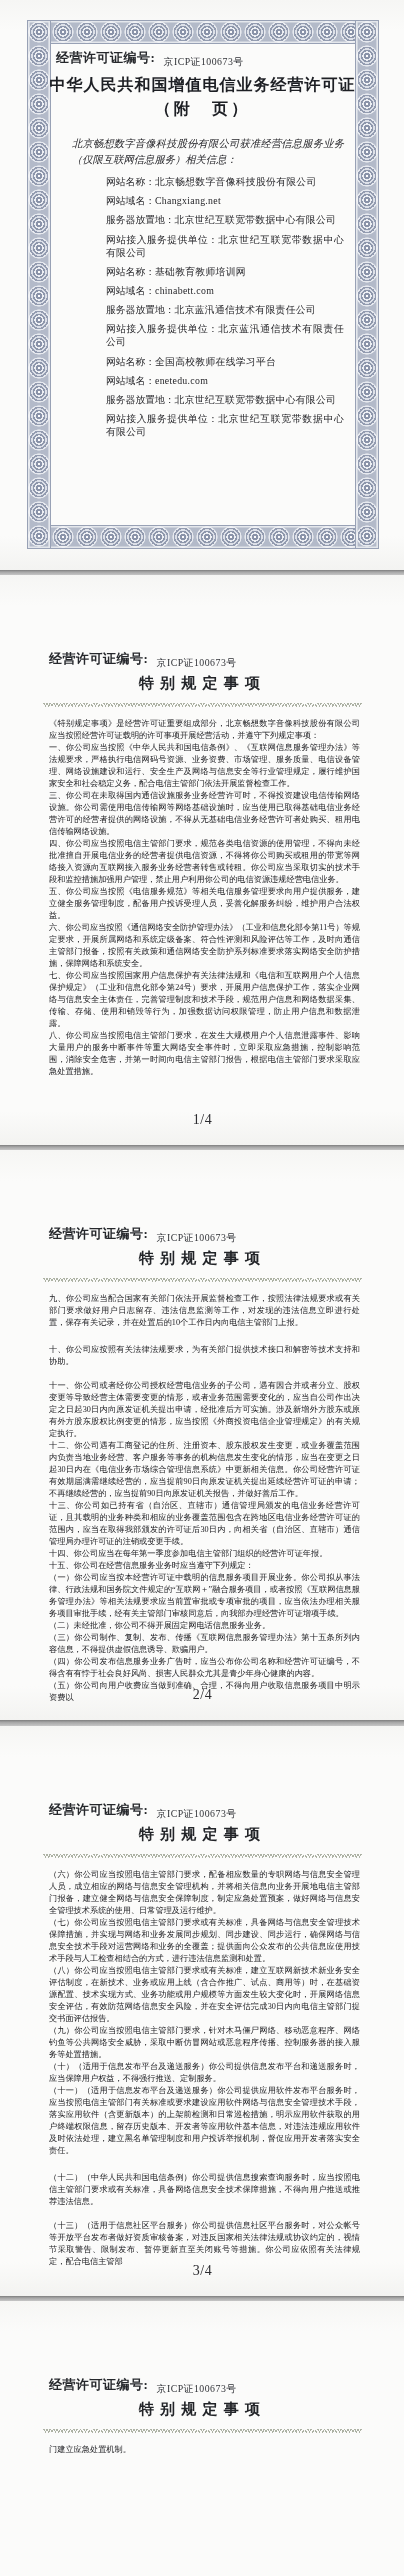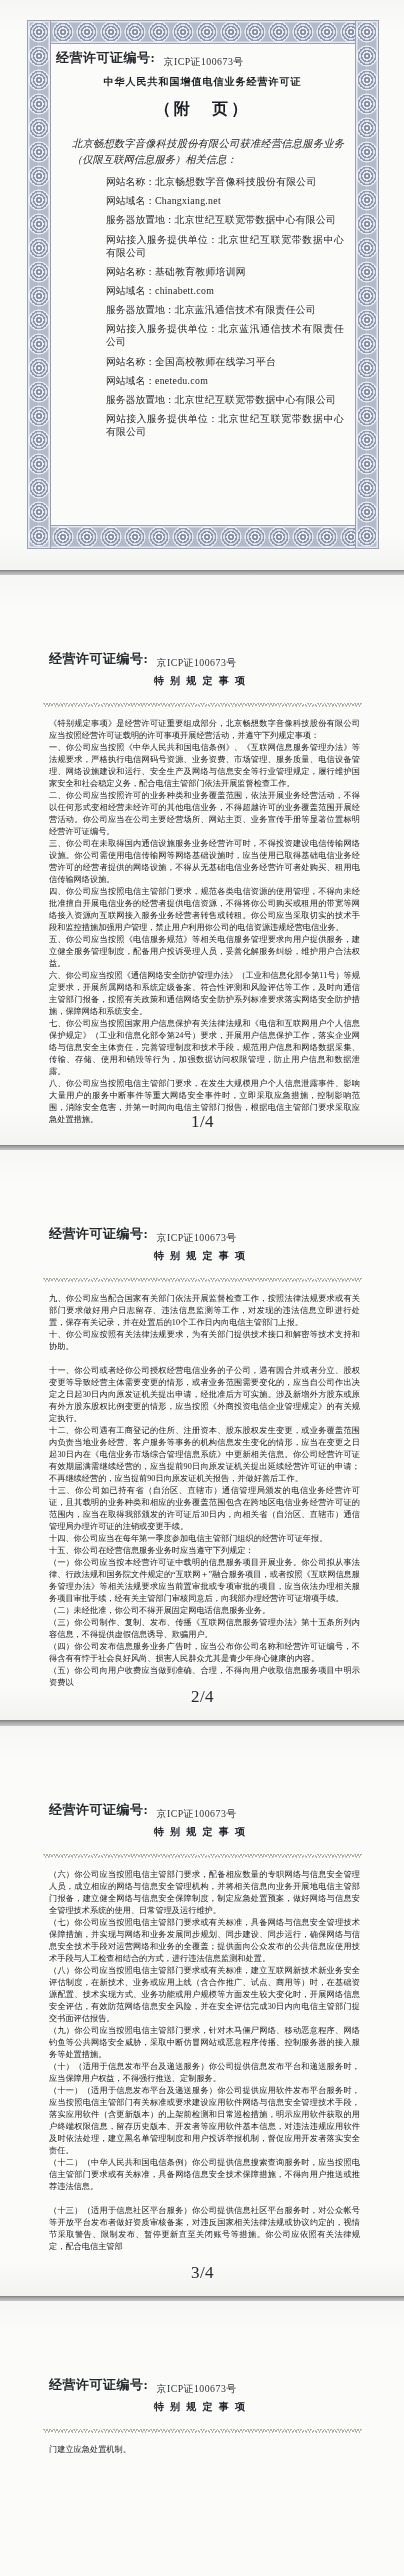--- a/index.html
+++ b/index.html
@@ -35,43 +35,43 @@
   }
   .band.top{left:0;right:0;top:0;height:24px;}
   .band.bottom{left:0;right:0;bottom:0;height:24px;}
   .band.left{top:0;bottom:0;left:0;width:24px;}
   .band.right{top:0;bottom:0;right:0;width:24px;}
 
   .cert-license{position:absolute;top:49px;left:56px;white-space:nowrap;}
   .lic-label{font-size:13px;font-weight:bold;color:#26282c;letter-spacing:0.5px;}
   .lic-number{font-size:9.8px;color:#303237;margin-left:6.2px;display:inline-block;transform:translateY(2.6px);letter-spacing:0.5px;text-align:right;}
   .cert-title{position:absolute;top:75px;left:0;width:100%;text-align:center;
-    font-size:10px;font-weight:bold;color:#1d1f24;letter-spacing:1px;}
+    font-size:16px;font-weight:bold;color:#1d1f24;letter-spacing:1px;}
   .cert-subtitle{position:absolute;top:99px;left:0;width:100%;text-align:center;
     font-size:16px;font-weight:bold;color:#1d1f24;letter-spacing:3.1px;}
   .cert-intro{position:absolute;top:136px;left:72px;width:272px;
     font-size:10.3px;line-height:16px;color:#26262a;text-align:justify;font-style:italic;}
   .cert-entries{position:absolute;top:175px;left:72px;width:272px;}
   .entry{font-size:9.8px;line-height:13px;margin-bottom:6.2px;color:#26262a;text-align:justify;padding-left:34px;}
   .entry .val{letter-spacing:0.3px;}
 
   
   .sp-license{position:absolute;top:75px;left:49px;white-space:nowrap;}
   .sp-title{position:absolute;top:99px;left:0;width:100%;text-align:center;
-    font-size:10px;font-weight:bold;color:#222428;letter-spacing:6.2px;}
+    font-size:15px;font-weight:bold;color:#222428;letter-spacing:6.2px;}
   .wavy{position:absolute;top:128px;left:43px;right:43px;height:4.1px;opacity:.8;
     background-image:
       repeating-linear-gradient(112deg,#9aa08f 0 0.8px,transparent 0.8px 3.1px),
       repeating-linear-gradient(248deg,#9aa08f 0 0.8px,transparent 0.8px 3.1px);}
   .sp-body{position:absolute;top:143px;left:49px;right:45px;
     font-size:8.2px;line-height:12px;color:#202024;}
   .sp-body p{margin:0;text-align:justify;text-justify:inter-ideograph;}
-  .sp-body p.gap-after{margin-bottom:12px;}
+  .sp-body p.gap-after{margin-bottom:12px;margin-top:15px;}
   .page-no{position:absolute;top:537px;left:0;width:100%;text-align:center;
-    font-size:17px;color:#2b2b2f;letter-spacing:0.5px;}
+    font-size:14px;color:#2b2b2f;letter-spacing:0.5px;}
 </style>
 </head>
 <body>
 
 <div class="page">
   <div class="cert-frame">
     <div class="band top"></div>
     <div class="band bottom"></div>
     <div class="band left"></div>
     <div class="band right"></div>
@@ -104,21 +104,20 @@
 <div class="page">
   <div class="sp-license">
     <span class="lic-label">经营许可证编号:</span>
     <span class="lic-number">京ICP证100673号</span>
   </div>
   <div class="sp-title">特别规定事项</div>
   <div class="wavy"></div>
   <div class="sp-body">
     <p>《特别规定事项》是经营许可证重要组成部分，北京畅想数字音像科技股份有限公司应当按照经营许可证载明的许可事项开展经营活动，并遵守下列规定事项：</p>
     <p>一、你公司应当按照《中华人民共和国电信条例》、《互联网信息服务管理办法》等法规要求，严格执行电信网码号资源、业务资费、市场管理、服务质量、电信设备管理、网络设施建设和运行、安全生产及网络与信息安全等行业管理规定，履行维护国家安全和社会稳定义务，配合电信主管部门依法开展监督检查工作。</p>
-    <p>二、你公司应当按照许可的业务种类和业务覆盖范围，依法开展业务经营活动，不得以任何形式变相经营未经许可的其他电信业务，不得超越许可的业务覆盖范围开展经营活动。你公司应当在公司主要经营场所、网站主页、业务宣传手册等显著位置标明经营许可证编号。</p>
     <p>三、你公司在未取得国内通信设施服务业务经营许可时，不得投资建设电信传输网络设施。你公司需使用电信传输网等网络基础设施时，应当使用已取得基础电信业务经营许可的经营者提供的网络设施，不得从无基础电信业务经营许可者处购买、租用电信传输网络设施。</p>
     <p>四、你公司应当按照电信主管部门要求，规范各类电信资源的使用管理，不得向未经批准擅自开展电信业务的经营者提供电信资源，不得将你公司购买或租用的带宽等网络接入资源向互联网接入服务业务经营者转售或转租。你公司应当采取切实的技术手段和监控措施加强用户管理，禁止用户利用你公司的电信资源违规经营电信业务。</p>
     <p>五、你公司应当按照《电信服务规范》等相关电信服务管理要求向用户提供服务，建立健全服务管理制度，配备用户投诉受理人员，妥善化解服务纠纷，维护用户合法权益。</p>
     <p>六、你公司应当按照《通信网络安全防护管理办法》（工业和信息化部令第11号）等规定要求，开展所属网络和系统定级备案、符合性评测和风险评估等工作，及时向通信主管部门报备，按照有关政策和通信网络安全防护系列标准要求落实网络安全防护措施，保障网络和系统安全。</p>
     <p>七、你公司应当按照国家用户信息保护有关法律法规和《电信和互联网用户个人信息保护规定》（工业和信息化部令第24号）要求，开展用户信息保护工作，落实企业网络与信息安全主体责任，完善管理制度和技术手段，规范用户信息和网络数据采集、传输、存储、使用和销毁等行为，加强数据访问权限管理，防止用户信息和数据泄露。</p>
     <p>八、你公司应当按照电信主管部门要求，在发生大规模用户个人信息泄露事件、影响大量用户的服务中断事件等重大网络安全事件时，立即采取应急措施，控制影响范围，消除安全危害，并第一时间向电信主管部门报告，根据电信主管部门要求采取应急处置措施。</p>
   </div>
   <div class="page-no">1/4</div>
 </div>
 

